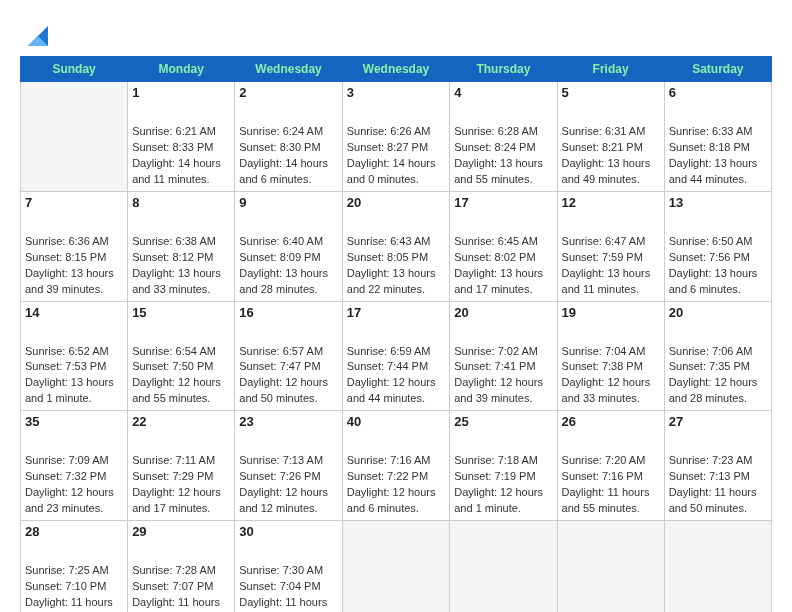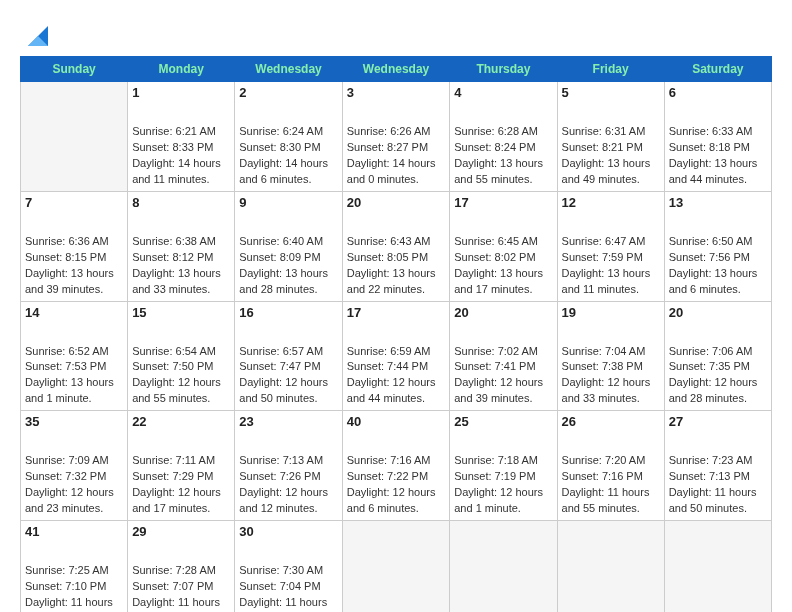--- a/index.html
+++ b/index.html
@@ -243,21 +243,21 @@
             <span class="day-num">26</span>
             <div class="day-info">Sunrise: 7:20 AM<br>Sunset: 7:16 PM<br>Daylight: 11 hours<br>and 55 minutes.</div>
           </td>
           <td>
             <span class="day-num">27</span>
             <div class="day-info">Sunrise: 7:23 AM<br>Sunset: 7:13 PM<br>Daylight: 11 hours<br>and 50 minutes.</div>
           </td>
         </tr>
         <tr>
           <td>
-            <span class="day-num">41</span>
+            <span class="day-num">28</span>
             <div class="day-info">Sunrise: 7:25 AM<br>Sunset: 7:10 PM<br>Daylight: 11 hours<br>and 44 minutes.</div>
           </td>
           <td>
             <span class="day-num">29</span>
             <div class="day-info">Sunrise: 7:28 AM<br>Sunset: 7:07 PM<br>Daylight: 11 hours<br>and 39 minutes.</div>
           </td>
           <td>
             <span class="day-num">30</span>
             <div class="day-info">Sunrise: 7:30 AM<br>Sunset: 7:04 PM<br>Daylight: 11 hours<br>and 34 minutes.</div>
           </td>

